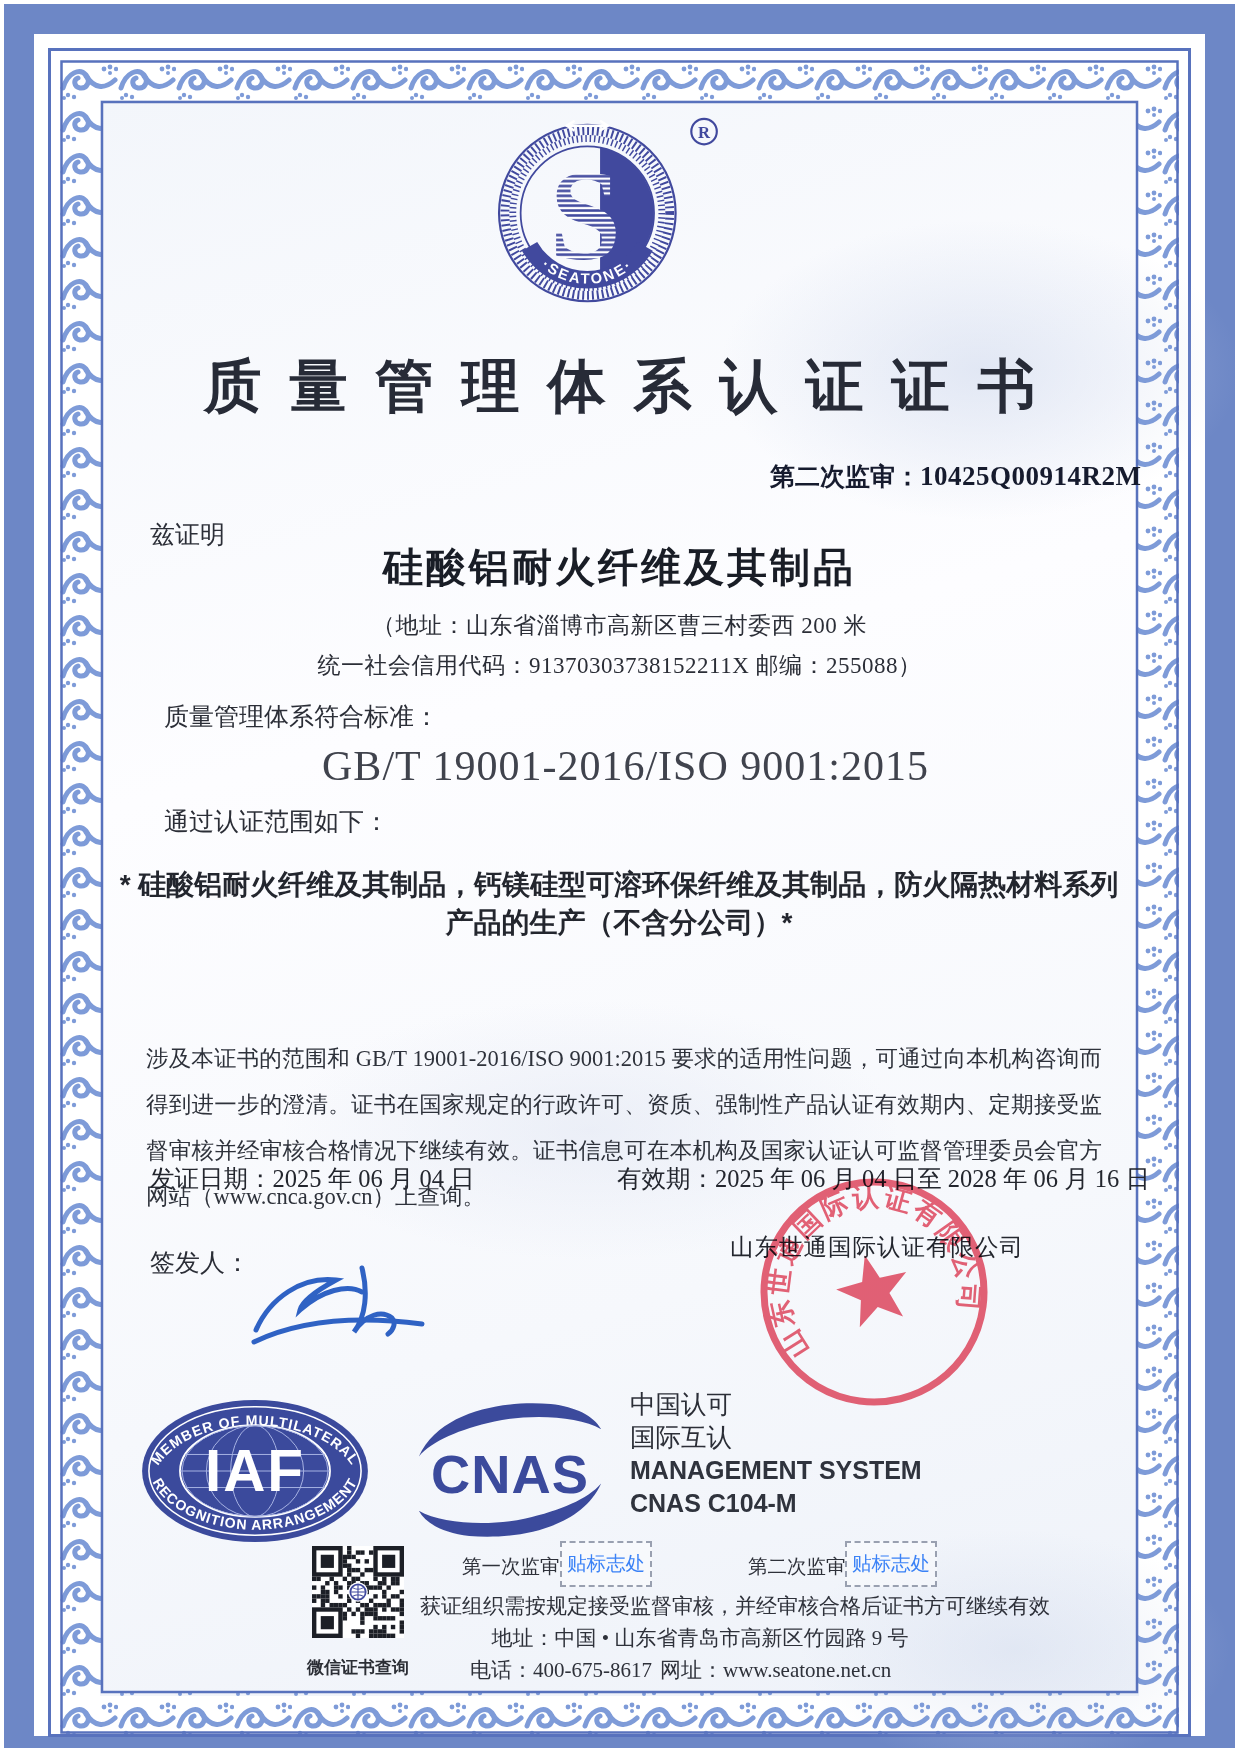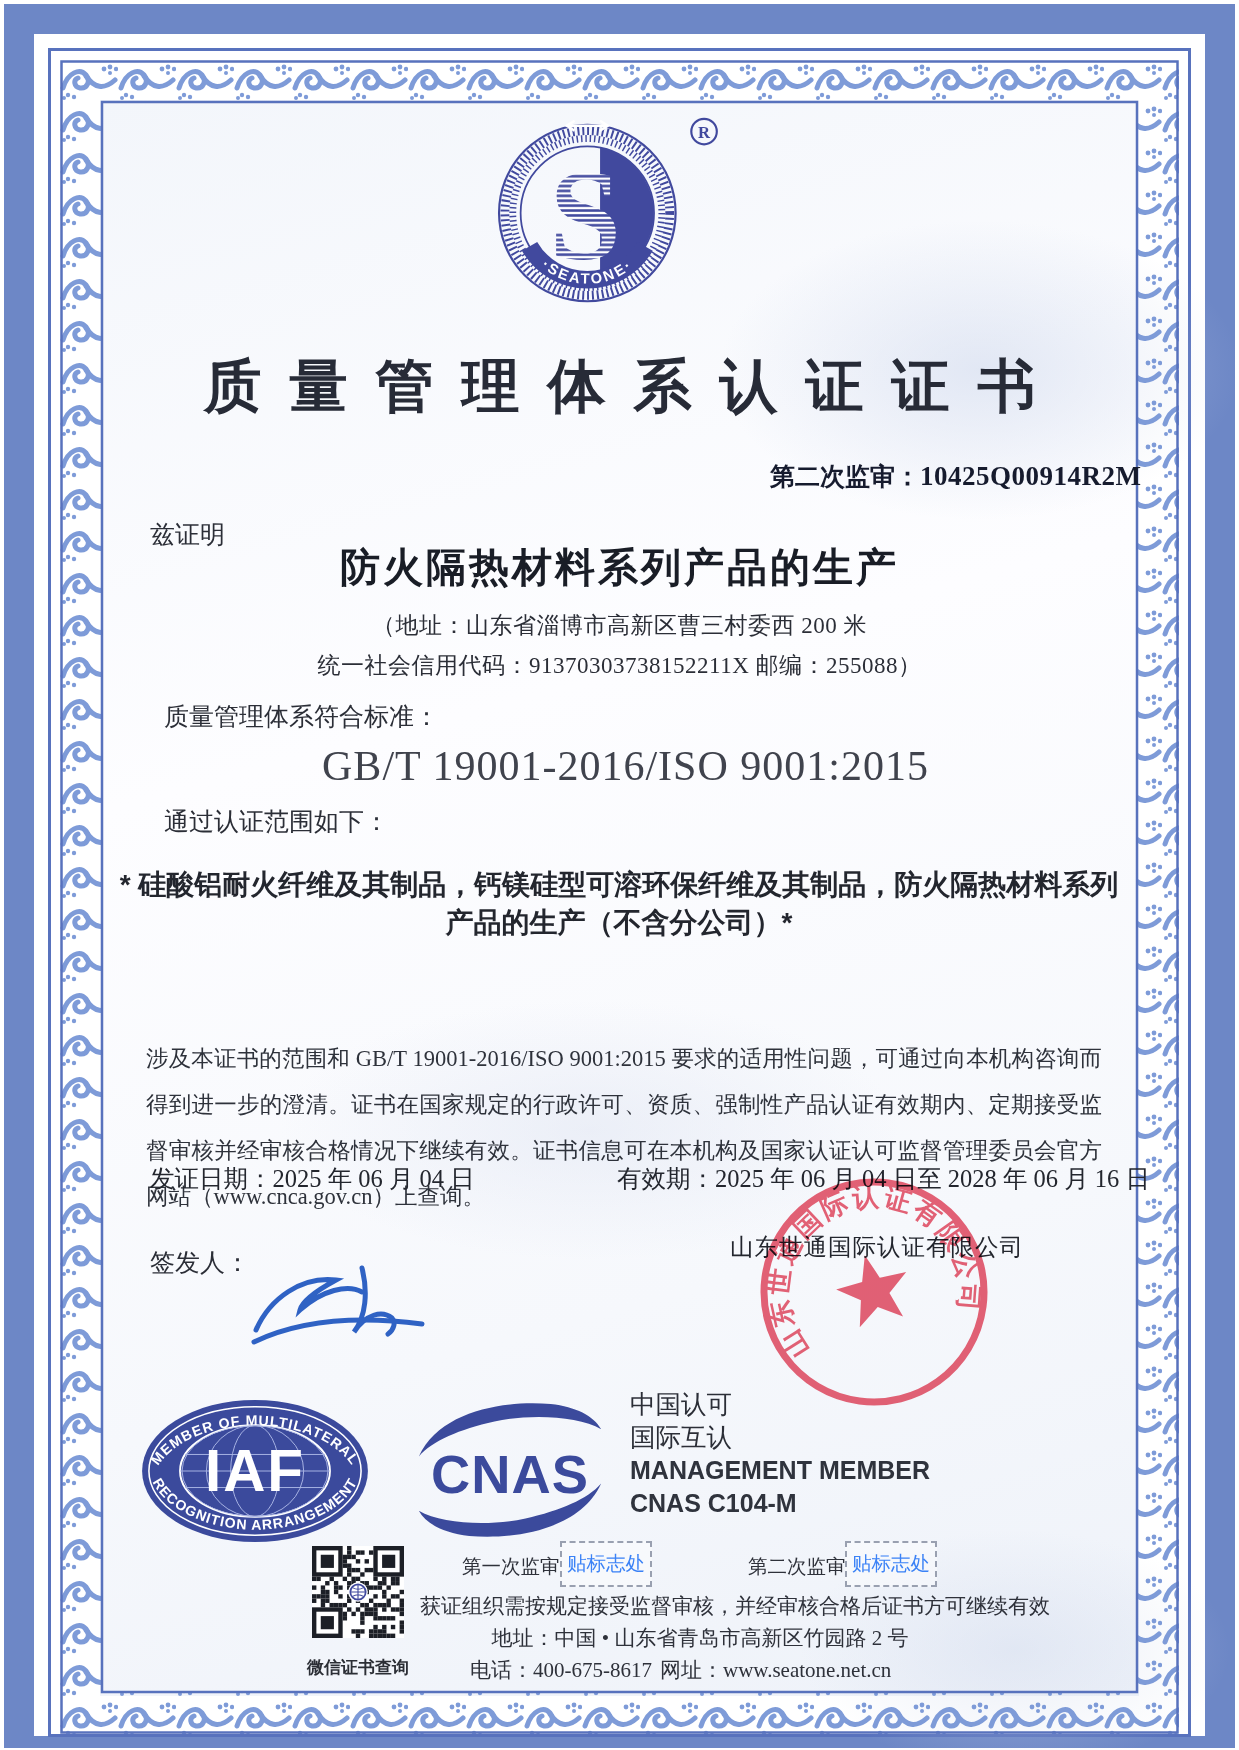--- a/index.html
+++ b/index.html
@@ -131,21 +131,21 @@
       <circle cx="222" cy="22" r="13" fill="none" stroke="#41499e" stroke-width="2.2"></circle>
       <text x="222" y="29" font-size="17" font-weight="bold" text-anchor="middle" fill="#41499e" font-family="Liberation Serif, serif">R</text>
     </g>
   </svg>
 
   <div class="abs center title">质量管理体系认证证书</div>
   <div class="abs certno">
     <span class="lbl">第二次监审：</span><span class="num">10425Q00914R2M</span>
   </div>
   <div class="abs certify-label">兹证明</div>
-  <div class="abs center company">防火隔热材料系列产品的生产</div>
+  <div class="abs center company">硅酸铝耐火纤维及其制品</div>
   <div class="abs center addr addr1">（地址：山东省淄博市高新区曹三村委西 200 米</div>
   <div class="abs center addr addr2">统一社会信用代码：91370303738152211X 邮编：255088）</div>
 
   <div class="abs sec-label std-label">质量管理体系符合标准：</div>
   <div class="abs center std-value">GB/T 19001-2016/ISO 9001:2015</div>
   <div class="abs sec-label scope-label">通过认证范围如下：</div>
   <div class="abs scope">* 硅酸铝耐火纤维及其制品，钙镁硅型可溶环保纤维及其制品，防火隔热材料系列产品的生产（不含分公司）*</div>
 
   <div class="abs notice">涉及本证书的范围和 GB/T 19001-2016/ISO 9001:2015 要求的适用性问题，可通过向本机构咨询而得到进一步的澄清。证书在国家规定的行政许可、资质、强制性产品认证有效期内、定期接受监督审核并经审核合格情况下继续有效。证书信息可在本机构及国家认证认可监督管理委员会官方网站（www.cnca.gov.cn）上查询。</div>
 
@@ -211,21 +211,21 @@
 
   <svg class="abs cnas" width="194" height="144" viewBox="0 0 200 148">
     <path d="M6 60 C 28 12 96 2 142 6 C 168 9 186 18 194 32 C 170 18 120 16 84 24 C 48 32 20 44 6 60 Z" fill="#3b4a9c"></path>
     <path d="M194 88 C 172 136 104 146 58 142 C 32 139 14 130 6 116 C 30 130 80 132 116 124 C 152 116 180 104 194 88 Z" fill="#3b4a9c"></path>
     <text x="100" y="98" font-size="56" font-weight="bold" fill="#3b4a9c" text-anchor="middle" letter-spacing="1" font-family="Liberation Sans, sans-serif">CNAS</text>
   </svg>
 
   <div class="abs accr">
     <div class="zh">中国认可</div>
     <div class="zh">国际互认</div>
-    <div class="en">MANAGEMENT MEMBER</div>
+    <div class="en">MANAGEMENT SYSTEM</div>
     <div class="en">CNAS C104-M</div>
   </div>
 
   <svg class="abs qr" id="qr-svg" width="92" height="92" viewBox="0 0 84 84">
     <rect width="84" height="84" fill="#ffffff"></rect>
   <rect x="32" y="0" width="4" height="4" fill="#1c1f26"></rect>
       <rect x="32" y="4" width="4" height="4" fill="#1c1f26"></rect>
       <rect x="40" y="4" width="4" height="4" fill="#1c1f26"></rect>
       <rect x="44" y="4" width="4" height="4" fill="#1c1f26"></rect>
       <rect x="52" y="4" width="4" height="4" fill="#1c1f26"></rect>
@@ -370,21 +370,21 @@
       <path d="M35 42 H49 M42 35 V49 M37 38 Q42 41 47 38 M37 46 Q42 43 47 46" stroke="#41499e" stroke-width="1" fill="none"></path>
     </svg>
   <div class="abs qr-label">微信证书查询</div>
 
   <div class="abs audit-label a1">第一次监审</div>
   <div class="abs sticker-box b1">贴标志处</div>
   <div class="abs audit-label a2">第二次监审</div>
   <div class="abs sticker-box b2">贴标志处</div>
 
   <div class="abs footline note">获证组织需按规定接受监督审核，并经审核合格后证书方可继续有效</div>
-  <div class="abs footline orgaddr">地址：中国 • 山东省青岛市高新区竹园路 2 号</div>
+  <div class="abs footline orgaddr">地址：中国 • 山东省青岛市高新区竹园路 9 号</div>
   <div class="abs phone">
     <span>电话：</span><span>400-675-8617</span>
   </div>
   <div class="abs web">
     <span>网址：</span><span>www.seatone.net.cn</span>
   </div>
 
 </div>
 
 </body></html>

